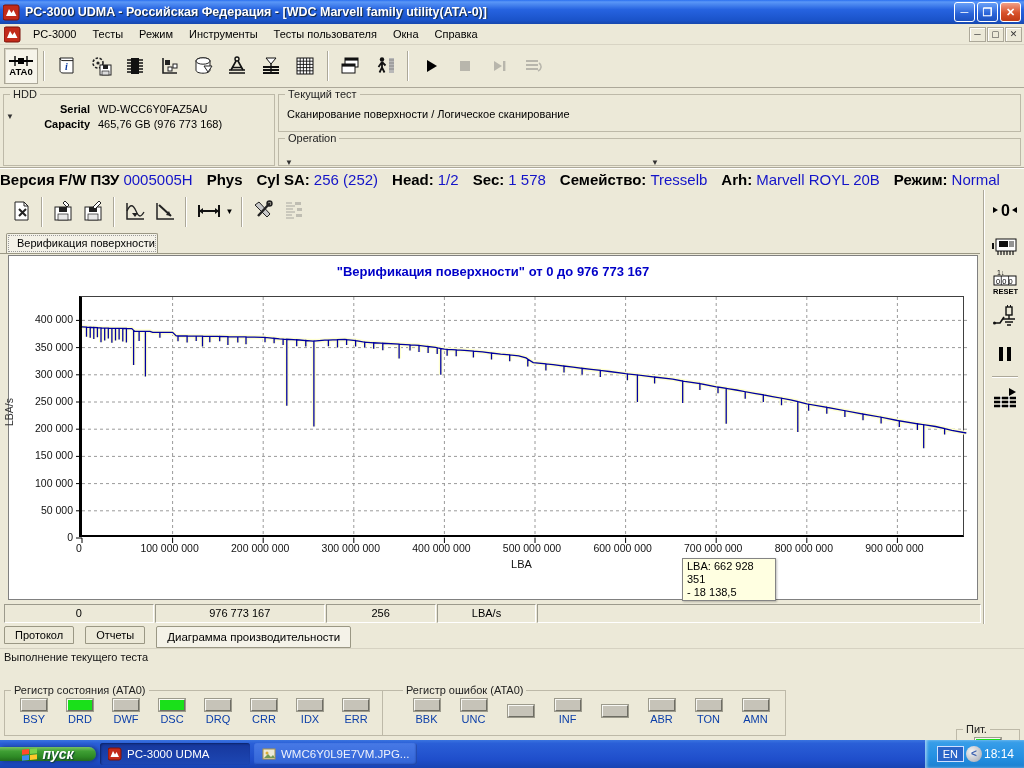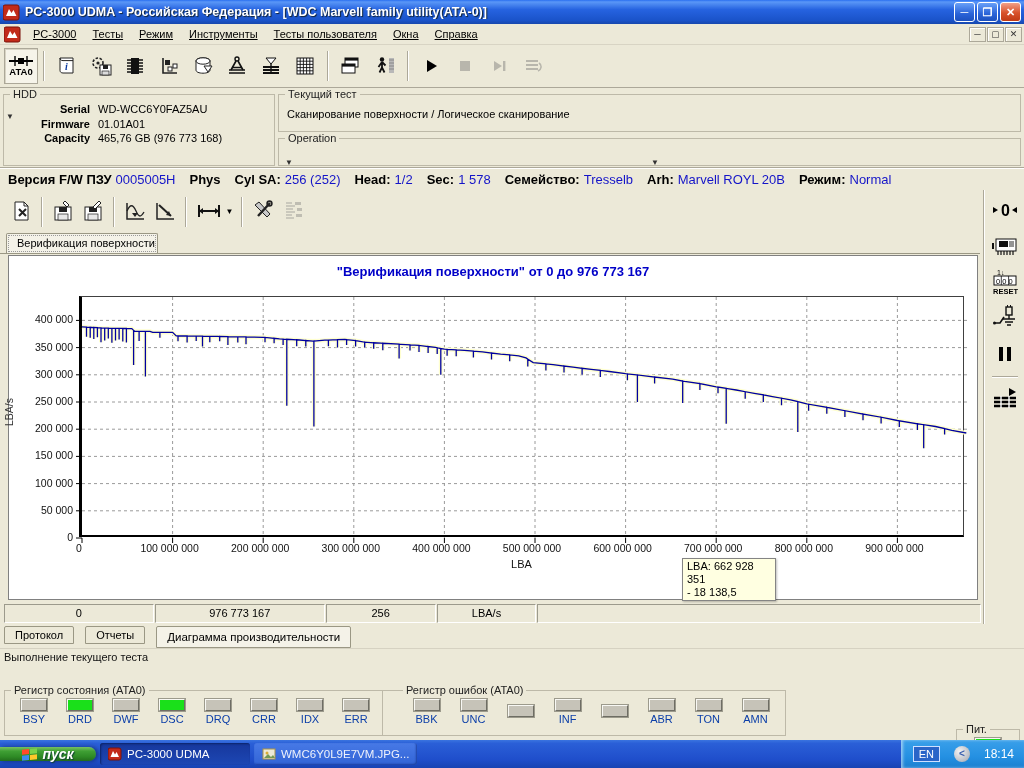--- a/index.html
+++ b/index.html
@@ -49,21 +49,21 @@
   .hdd-row .lbl { width:88px; text-align:right; font-weight:bold; padding-right:8px; }
   .hdd-collapse { position:absolute; left:2px; top:12px; font-size:8px; color:#333; }
   .fs-test { position:absolute; left:278px; top:0; width:743px; height:44px; }
   .fs-test .val { padding:6px 2px 0 2px; }
   .fs-op { position:absolute; left:278px; top:44px; width:743px; height:34px; }
   .op-arrow { position:absolute; top:14px; font-size:8px; color:#333; }
 
   
   .statusline { position:absolute; left:0; top:168px; width:1024px; height:22px; background:#ece9d8;
     border-top:1px solid #fff; box-shadow:0 -1px 0 #aca899; display:flex; align-items:center;
-    padding-left:8px; font-size:13px; }
+    font-size:15px; }
   .statusline .seg { margin-right:14px; white-space:nowrap; }
   .statusline .seg b { color:#000; }
   .statusline .seg .v { color:#1414c8; margin-left:4px; }
 
   
   .chart-toolbar { position:absolute; left:0; top:192px; width:980px; height:39px; display:flex;
     align-items:center; padding-left:6px; background:#ece9d8; }
   .cbtn { width:30px; height:30px; display:flex; align-items:center; justify-content:center;
     border:1px solid transparent; }
   .chart-tab { position:absolute; left:6px; top:233px; height:21px; padding:3px 2px 0 10px;
@@ -128,21 +128,21 @@
     background:linear-gradient(180deg,#77c063 0%,#3f9f34 30%,#2e8a25 70%,#236c1c 100%);
     color:#fff; font-weight:bold; font-style:italic; font-size:14px; display:flex; align-items:center;
     justify-content:center; gap:5px; text-shadow:1px 1px 1px #143; box-shadow:2px 0 4px rgba(0,0,0,.4); }
   .flag { display:grid; grid-template-columns:7px 7px; grid-template-rows:5px 5px; gap:1px; transform:skewY(-6deg); }
   .flag i { display:block; } .f1{background:#ff4a2a;} .f2{background:#7ad24a;} .f3{background:#3a8cf0;} .f4{background:#ffc82a;}
   .task { height:22px; margin-left:4px; padding:0 8px; display:flex; align-items:center; gap:5px;
     color:#fff; font-size:11.5px; border-radius:3px; min-width:150px; }
   .task.active { background:linear-gradient(180deg,#16379c,#1d47b4); box-shadow:inset 1px 1px 2px #0c2468; }
   .task.inactive { background:linear-gradient(180deg,#4a7ce8,#3567d8); box-shadow:inset -1px -1px 2px #1c3f9c; opacity:.92; }
   .task .ticon { width:14px; height:14px; display:inline-block; }
-  .tray { margin-left:auto; height:28px; display:flex; align-items:center; gap:14px; padding:0 10px 0 12px;
+  .tray { margin-left:auto; height:28px; display:flex; align-items:center; gap:2px; padding:0 10px 0 12px;
     background:linear-gradient(180deg,#3aa0ea 0%,#2490e2 60%,#1b7fd0 100%); box-shadow:inset 2px 0 3px rgba(255,255,255,.5); }
   .lang { background:#2a65c8; color:#fff; padding:1px 5px; font-size:11px; border:1px solid #cfe0ff; }
   .trayicon { width:16px; height:16px; border-radius:50%; background:radial-gradient(circle at 35% 35%,#f4f4f4,#b9bcc4 70%,#8d9099);
     color:#3a5fae; font-size:10px; line-height:15px; text-align:center; font-weight:bold; }
   .time { color:#fff; font-size:12px; }
 </style>
 </head>
 <body>
 
 <div id="app">
@@ -160,21 +160,21 @@
     <span class="winbtn close">✕</span>
   </div>
 
   <div class="menubar">
     <span class="appicon">
       <svg width="17" height="17">
           <rect x="0" y="1" width="16" height="15" rx="2" fill="#c22a1a" stroke="#7a130a"></rect>
           <path d="M3 12l3-7 2.5 4 2-3 3 6z" fill="#fff"></path>
         </svg>
     </span>
-    <div id="menu-items" style="display:flex;text-decoration:underline;">
+    <div id="menu-items" style="display:flex;">
         <div class="menu-item">PC-3000</div>
         <div class="menu-item">Тесты</div>
         <div class="menu-item">Режим</div>
         <div class="menu-item">Инструменты</div>
         <div class="menu-item">Тесты пользователя</div>
         <div class="menu-item">Окна</div>
         <div class="menu-item">Справка</div>
       </div>
     <div class="mdi-btns" id="mdi-btns">
         <div class="mdibtn">─</div>
@@ -325,24 +325,20 @@
   </div>
 
   <div class="panels">
     <fieldset class="fs-hdd">
       <legend>HDD</legend>
       <span class="hdd-collapse">▼</span>
       <div id="hdd-rows">
           <div class="hdd-row">
             <span class="lbl">Serial</span>
             <span class="val">WD-WCC6Y0FAZ5AU</span>
-          </div>
-          <div class="hdd-row">
-            <span class="lbl">Firmware</span>
-            <span class="val">01.01A01</span>
           </div>
           <div class="hdd-row">
             <span class="lbl">Capacity</span>
             <span class="val">465,76 GB (976 773 168)</span>
           </div>
         </div>
     </fieldset>
     <fieldset class="fs-test">
       <legend>Текущий тест</legend>
       <div class="val">Сканирование поверхности / Логическое сканирование</div>

